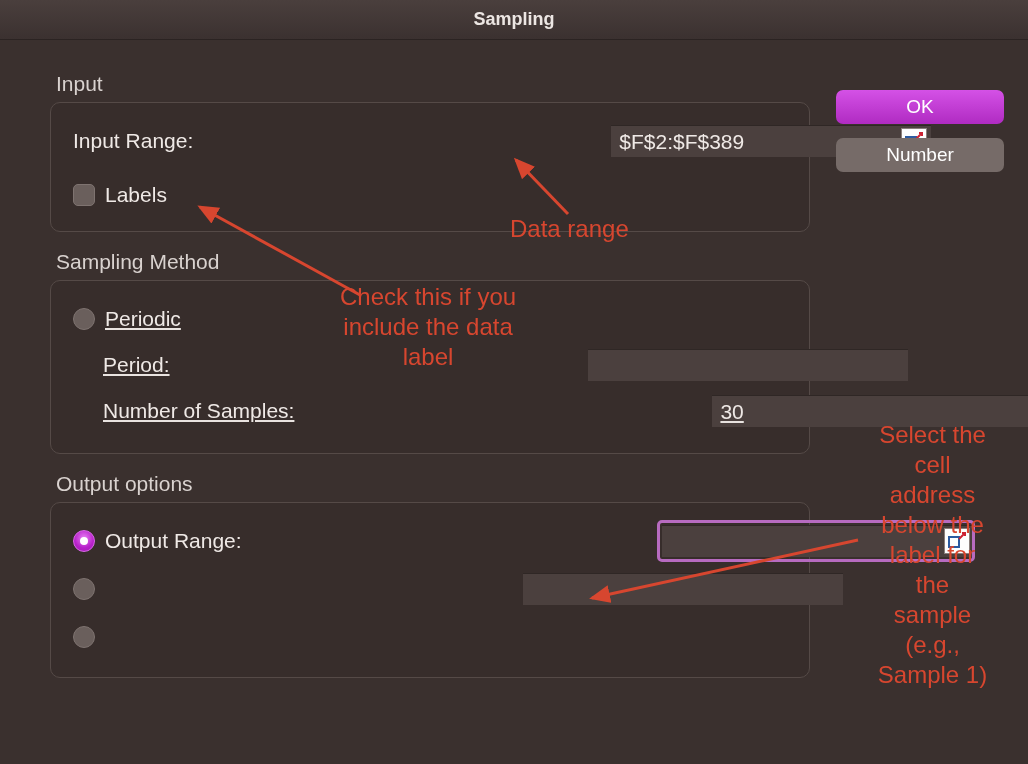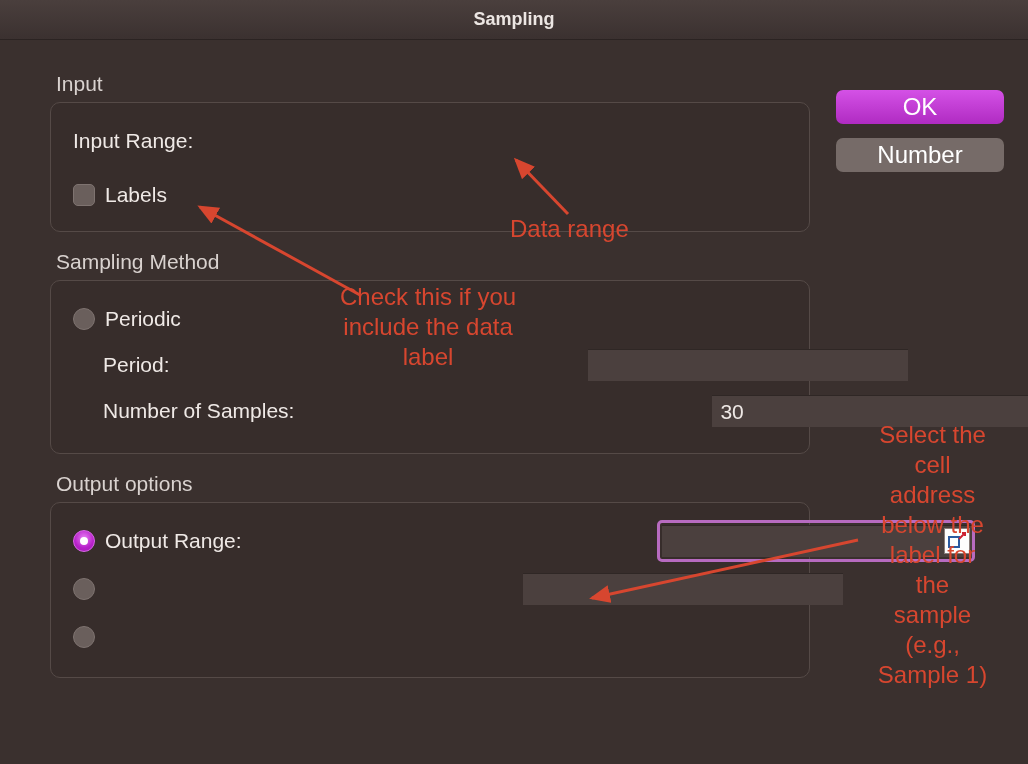--- a/index.html
+++ b/index.html
@@ -129,21 +129,21 @@
     border-radius: 50%;
     background: #fff;
   }
 
   .btn {
     display: block;
     width: 168px;
     height: 34px;
     border: none;
     border-radius: 7px;
-    font-size: 24px;
+    font-size: 19px;
     font-weight: 500;
     color: #fff;
     cursor: pointer;
     margin-bottom: 14px;
   }
   .btn-primary {
     background: linear-gradient(#d451e6, #b02bc2);
   }
   .btn-secondary {
     background: #766b68;
@@ -170,29 +170,39 @@
   <span>Sampling</span>
 </div>
 
 <div class="body-area">
   <div class="left-col">
 
     <div class="section-label">Input</div>
     <div class="panel" style="height:130px; position:relative;">
       <div class="row" style="position:relative;">
         <span class="field-label">Input Range:</span>
+        <span class="input-col input-wrap">
+          <input class="text-input" type="text" value="$F$2:$F$389" style="">
+          <span class="range-btn">
+            <svg viewBox="0 0 18 18">
+                <rect x="1" y="5" width="10" height="10" fill="none" stroke="#2b5aa0" stroke-width="2"></rect>
+                <path d="M11 7 L17 1" stroke="#c23" stroke-width="2"></path>
+                <path d="M14 1 L17 1 L17 4" fill="none" stroke="#c23" stroke-width="2"></path>
+              </svg>
+          </span>
+        </span>
       </div>
       <div class="row" style="margin-top:14px;">
         <span class="checkbox"></span>
         <span class="field-label">Labels</span>
       </div>
     </div>
 
     <div class="section-label" style="margin-top:18px;">Sampling Method</div>
-    <div class="panel" style="position:relative; padding-bottom:22px;">
+    <div class="panel" style="position:relative; padding-bottom:22px;text-decoration:underline;">
       <div class="row">
         <span class="radio"></span>
         <span class="field-label">Periodic</span>
       </div>
       <div class="row field-indent" style="position:relative; margin-top:6px;">
         <span class="field-label">Period:</span>
         <span class="input-col input-wrap">
           <input class="text-input" type="text" value="" style="">
         </span>
       </div>

